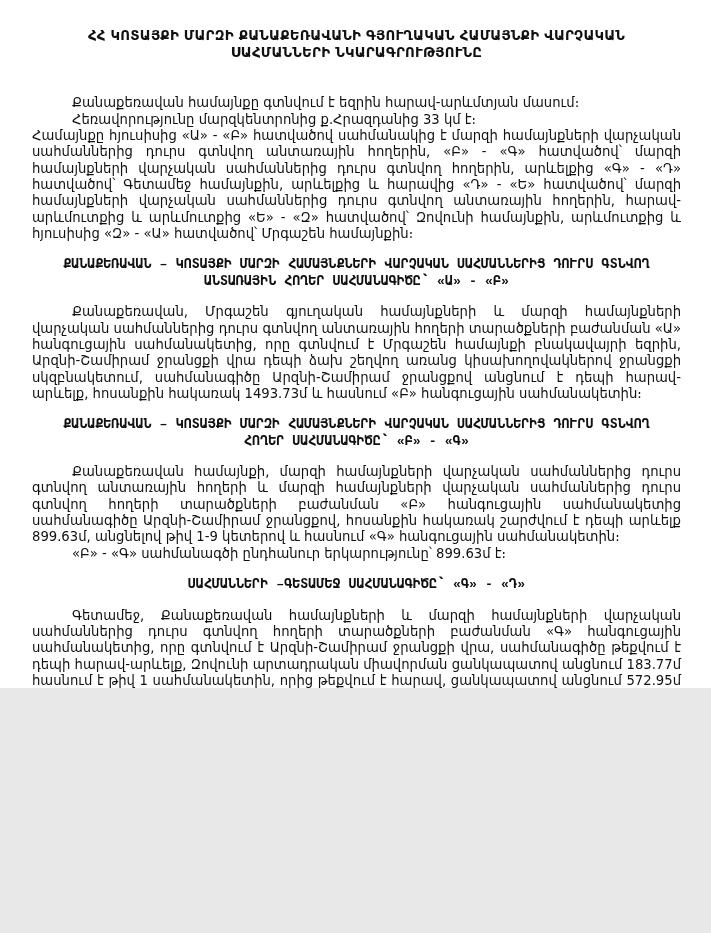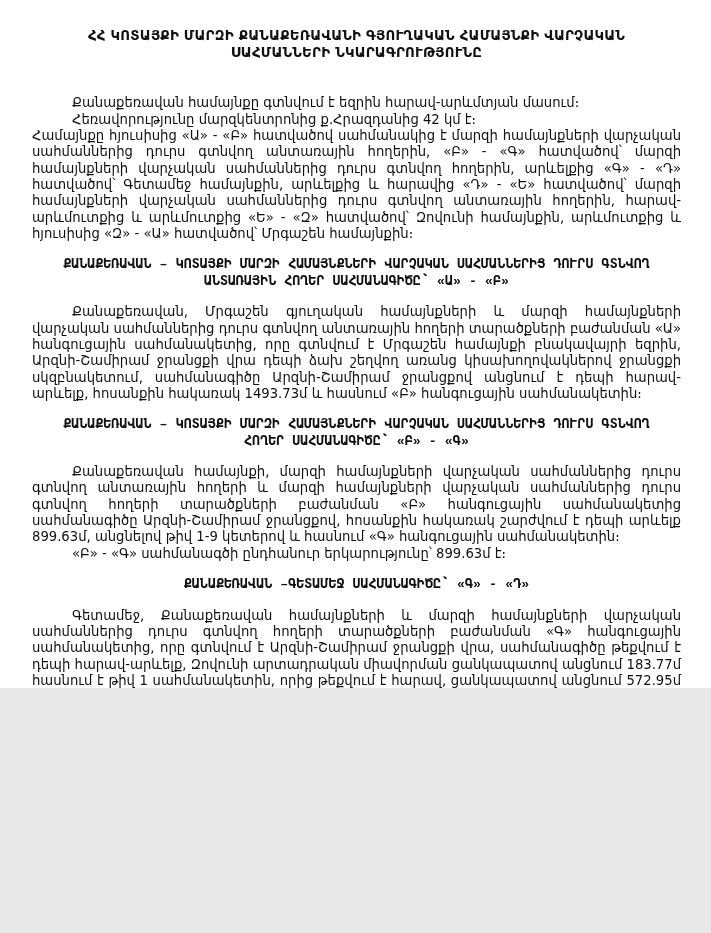--- a/index.html
+++ b/index.html
@@ -50,33 +50,33 @@
 </style>
 </head>
 <body>
 
 <div class="page">
 
   <h1 class="doc-title">ՀՀ ԿՈՏԱՅՔԻ ՄԱՐԶԻ ՔԱՆԱՔԵՌԱՎԱՆԻ ԳՅՈՒՂԱԿԱՆ ՀԱՄԱՅՆՔԻ ՎԱՐՉԱԿԱՆ ՍԱՀՄԱՆՆԵՐԻ ՆԿԱՐԱԳՐՈՒԹՅՈՒՆԸ</h1>
 
   <p class="indent">Քանաքեռավան համայնքը գտնվում է եզրին հարավ-արևմտյան մասում։</p>
 
-  <p class="indent">Հեռավորությունը մարզկենտրոնից ք.Հրազդանից 42 կմ է։</p>
+  <p class="indent">Հեռավորությունը մարզկենտրոնից ք.Հրազդանից 33 կմ է։</p>
 
   <p class="noindent">Համայնքը հյուսիսից «Ա» - «Բ» հատվածով սահմանակից է մարզի համայնքների վարչական սահմաններից դուրս գտնվող անտառային հողերին, «Բ» - «Գ» հատվածով՝ մարզի համայնքների վարչական սահմաններից դուրս գտնվող հողերին, արևելքից «Գ» - «Դ» հատվածով՝ Գետամեջ համայնքին, արևելքից և հարավից «Դ» - «Ե» հատվածով՝ մարզի համայնքների վարչական սահմաններից դուրս գտնվող անտառային հողերին, հարավ-արևմուտքից և արևմուտքից «Ե» - «Զ» հատվածով՝ Զովունի համայնքին, արևմուտքից և հյուսիսից «Զ» - «Ա» հատվածով՝ Մրգաշեն համայնքին։</p>
 
   <h2 class="sec-head">ՔԱՆԱՔԵՌԱՎԱՆ – ԿՈՏԱՅՔԻ ՄԱՐԶԻ ՀԱՄԱՅՆՔՆԵՐԻ ՎԱՐՉԱԿԱՆ ՍԱՀՄԱՆՆԵՐԻՑ ԴՈՒՐՍ ԳՏՆՎՈՂ ԱՆՏԱՌԱՅԻՆ ՀՈՂԵՐ ՍԱՀՄԱՆԱԳԻԾԸ՝ «Ա» - «Բ»</h2>
 
   <p class="indent">Քանաքեռավան, Մրգաշեն գյուղական համայնքների և մարզի համայնքների վարչական սահմաններից դուրս գտնվող անտառային հողերի տարածքների բաժանման «Ա» հանգուցային սահմանակետից, որը գտնվում է Մրգաշեն համայնքի բնակավայրի եզրին, Արզնի-Շամիրամ ջրանցքի վրա դեպի ձախ շեղվող առանց կիսախողովակներով ջրանցքի սկզբնակետում, սահմանագիծը Արզնի-Շամիրամ ջրանցքով անցնում է դեպի հարավ-արևելք, հոսանքին հակառակ 1493.73մ և հասնում «Բ» հանգուցային սահմանակետին։</p>
 
 
   <h2 class="sec-head">ՔԱՆԱՔԵՌԱՎԱՆ – ԿՈՏԱՅՔԻ ՄԱՐԶԻ ՀԱՄԱՅՆՔՆԵՐԻ ՎԱՐՉԱԿԱՆ ՍԱՀՄԱՆՆԵՐԻՑ ԴՈՒՐՍ ԳՏՆՎՈՂ ՀՈՂԵՐ ՍԱՀՄԱՆԱԳԻԾԸ՝ «Բ» - «Գ»</h2>
 
   <p class="indent">Քանաքեռավան համայնքի, մարզի համայնքների վարչական սահմաններից դուրս գտնվող անտառային հողերի և մարզի համայնքների վարչական սահմաններից դուրս գտնվող հողերի տարածքների բաժանման «Բ» հանգուցային սահմանակետից սահմանագիծը Արզնի-Շամիրամ ջրանցքով, հոսանքին հակառակ շարժվում է դեպի արևելք 899.63մ, անցնելով թիվ 1-9 կետերով և հասնում «Գ» հանգուցային սահմանակետին։</p>
 
   <p class="indent">«Բ» - «Գ» սահմանագծի ընդհանուր երկարությունը՝ 899.63մ է։</p>
 
-  <h2 class="sec-head">ՔԱՆԱՔԵՌԱՎԱՆ –ԳԵՏԱՄԵՋ ՍԱՀՄԱՆԱԳԻԾԸ՝ «Գ» - «Դ»</h2>
+  <h2 class="sec-head">ՍԱՀՄԱՆՆԵՐԻ –ԳԵՏԱՄԵՋ ՍԱՀՄԱՆԱԳԻԾԸ՝ «Գ» - «Դ»</h2>
 
   <p class="indent">Գետամեջ, Քանաքեռավան համայնքների և մարզի համայնքների վարչական սահմաններից դուրս գտնվող հողերի տարածքների բաժանման «Գ» հանգուցային սահմանակետից, որը գտնվում է Արզնի-Շամիրամ ջրանցքի վրա, սահմանագիծը թեքվում է դեպի հարավ-արևելք, Զովունի արտադրական միավորման ցանկապատով անցնում 183.77մ հասնում է թիվ 1 սահմանակետին, որից թեքվում է հարավ, ցանկապատով անցնում 572.95մ հասնում ժայռի եզրին գտնվող «Դ» հանգուցային սահմանակետին։</p>
 
 
 </div>
 
 </body></html>

